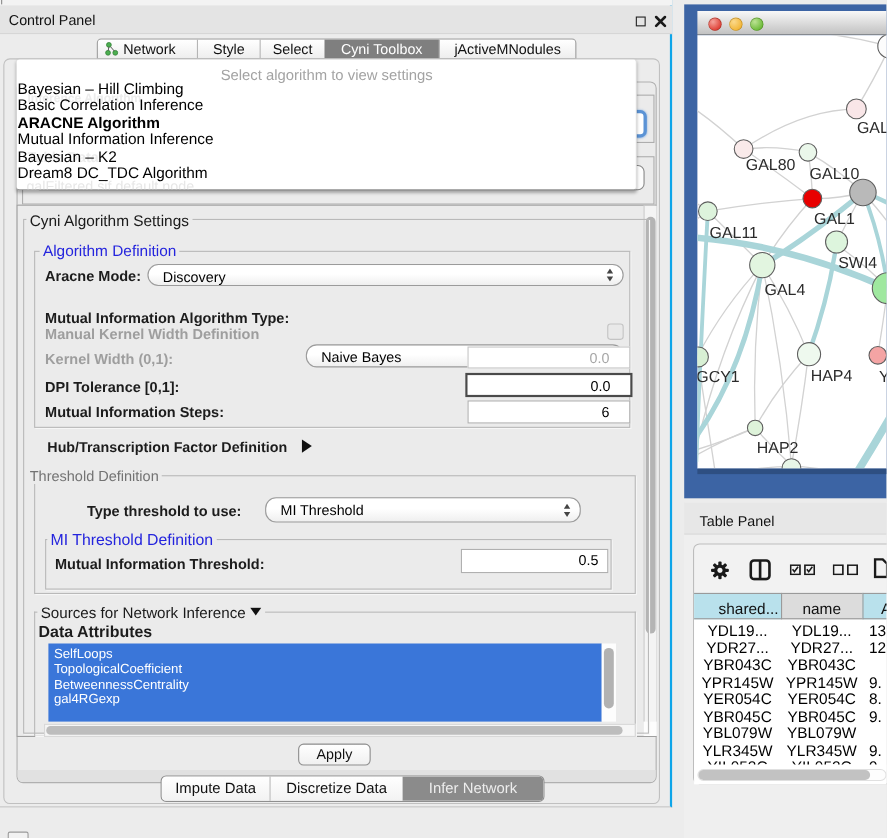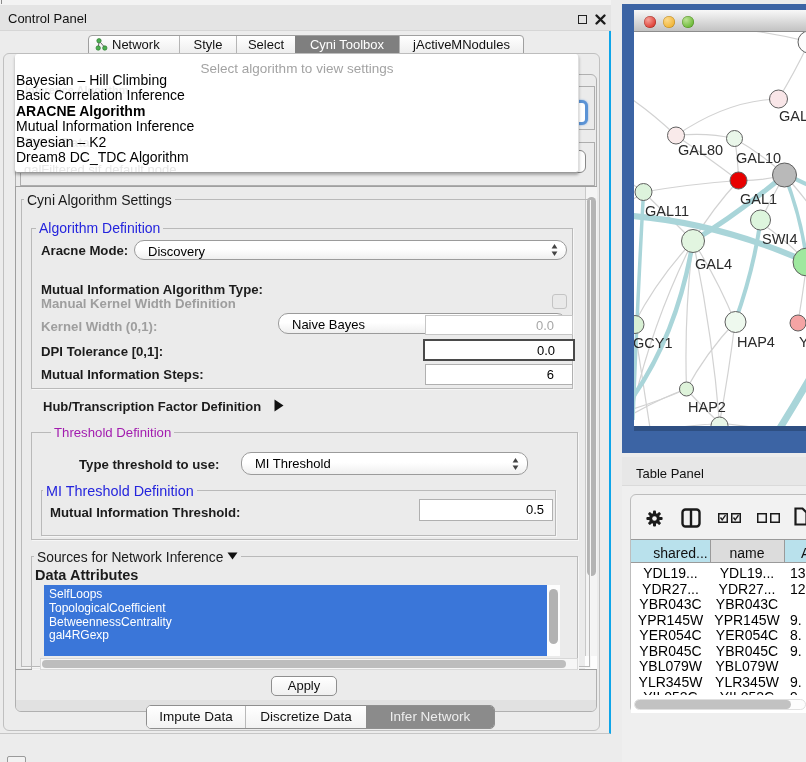--- a/index.html
+++ b/index.html
@@ -84,21 +84,21 @@
 
   <div class="abs lbl" style="left:41px;top:367px;">Mutual Information Steps:</div>
   <div class="abs field" style="left:425px;top:364px;width:148px;height:21px;">6</div>
 
   <div class="abs lbl" style="left:43px;top:399px;font-size:13px;">Hub/Transcription Factor Definition</div>
   <svg class="abs" style="left:273px;top:399px;" width="12" height="13" viewBox="0 0 12 13">
       <path d="M1.5 0.5 L10.5 6.5 L1.5 12.5 Z" fill="#111"></path>
     </svg>
 
   <div class="abs gbox" style="left:31px;top:432px;width:547px;height:108px;"></div>
-  <div class="abs gtitle" style="left:51px;top:425px;font-size:13.2px;color:#a21caf;">Threshold Definition</div>
+  <div class="abs gtitle" style="left:24px;top:425px;font-size:13.2px;color:#737373;">Threshold Definition</div>
 
   <div class="abs lbl" style="left:79px;top:457px;">Type threshold to use:</div>
   <div class="abs combo" style="left:241px;top:452px;width:287px;height:23px;">
       <span>MI Threshold</span>
       <svg class="ar" width="7" height="12" viewBox="0 0 7 12">
         <path d="M3.5 0 L6.4 4.6 L0.6 4.6 Z" fill="#444"></path>
         <path d="M3.5 12 L6.4 7.4 L0.6 7.4 Z" fill="#444"></path>
       </svg>
     </div>
 

